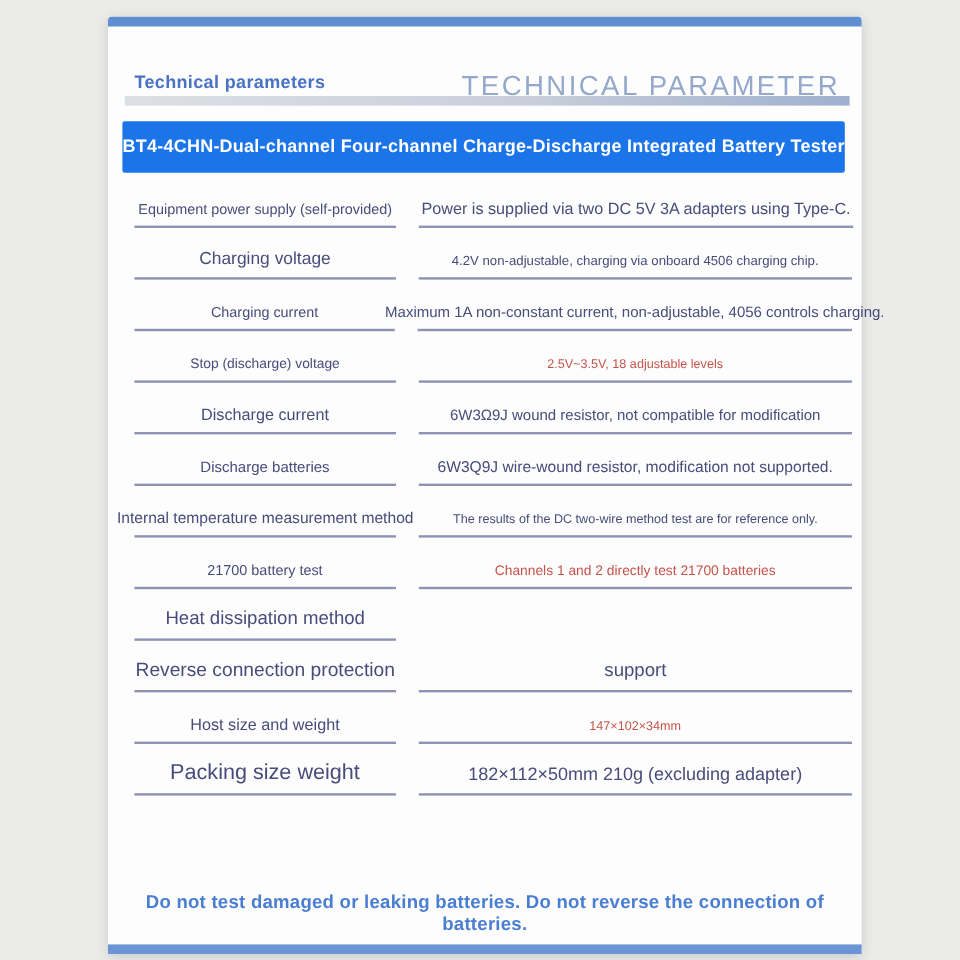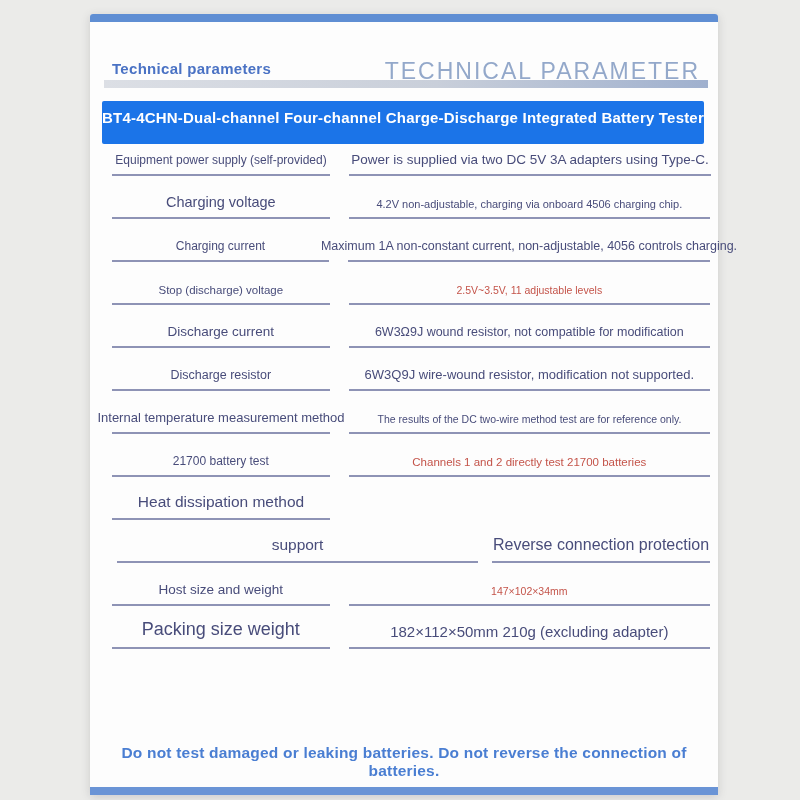--- a/index.html
+++ b/index.html
@@ -56,32 +56,33 @@
     height: 2px;
     background: linear-gradient(to right, #dcdfe5 0%, #c9cfda 55%, #9fb0ce 100%);
   }
   .banner {
     position: absolute;
     left: 12px; right: 14px; top: 87px;
     height: 43px;
     background: #1b74e8;
     border-radius: 2px;
     display: flex;
+    align-items: center;
     justify-content: center;
   }
   .banner-text {
     color: #ffffff;
     font-weight: bold;
     font-size: 15px;
     letter-spacing: 0.2px;
     white-space: nowrap;
   }
   .spec-table {
     position: absolute;
-    left: 0; top: 119px;
+    left: 0; top: 133px;
     width: 100%;
   }
   .row {
     display: flex;
     height: 43px;
   }
   .cell {
     display: flex;
     justify-content: center;
     align-items: flex-end;
@@ -143,44 +144,44 @@
       <div class="row">
         <div class="cell cell-l">Charging voltage</div>
         <div class="cell cell-r">4.2V non-adjustable, charging via onboard 4506 charging chip.</div>
       </div>
       <div class="row">
         <div class="cell cell-l">Charging current</div>
         <div class="cell cell-r">Maximum 1A non-constant current, non-adjustable, 4056 controls charging.</div>
       </div>
       <div class="row">
         <div class="cell cell-l">Stop (discharge) voltage</div>
-        <div class="cell cell-r highlight">2.5V~3.5V, 11 adjustable levels</div>
+        <div class="cell cell-r highlight">2.5V~3.5V, 18 adjustable levels</div>
       </div>
       <div class="row">
         <div class="cell cell-l">Discharge current</div>
         <div class="cell cell-r">6W3Ω9J wound resistor, not compatible for modification</div>
       </div>
       <div class="row">
-        <div class="cell cell-l">Discharge resistor</div>
+        <div class="cell cell-l">Discharge batteries</div>
         <div class="cell cell-r">6W3Q9J wire-wound resistor, modification not supported.</div>
       </div>
       <div class="row">
         <div class="cell cell-l">Internal temperature measurement method</div>
         <div class="cell cell-r">The results of the DC two-wire method test are for reference only.</div>
       </div>
       <div class="row">
         <div class="cell cell-l">21700 battery test</div>
         <div class="cell cell-r highlight">Channels 1 and 2 directly test 21700 batteries</div>
       </div>
       <div class="row">
         <div class="cell cell-l">Heat dissipation method</div>
       </div>
       <div class="row">
+        <div class="cell cell-l">Reverse connection protection</div>
         <div class="cell cell-r">support</div>
-        <div class="cell cell-l">Reverse connection protection</div>
       </div>
       <div class="row">
         <div class="cell cell-l">Host size and weight</div>
         <div class="cell cell-r highlight">147×102×34mm</div>
       </div>
       <div class="row">
         <div class="cell cell-l">Packing size weight</div>
         <div class="cell cell-r">182×112×50mm 210g (excluding adapter)</div>
       </div>
     </div>

